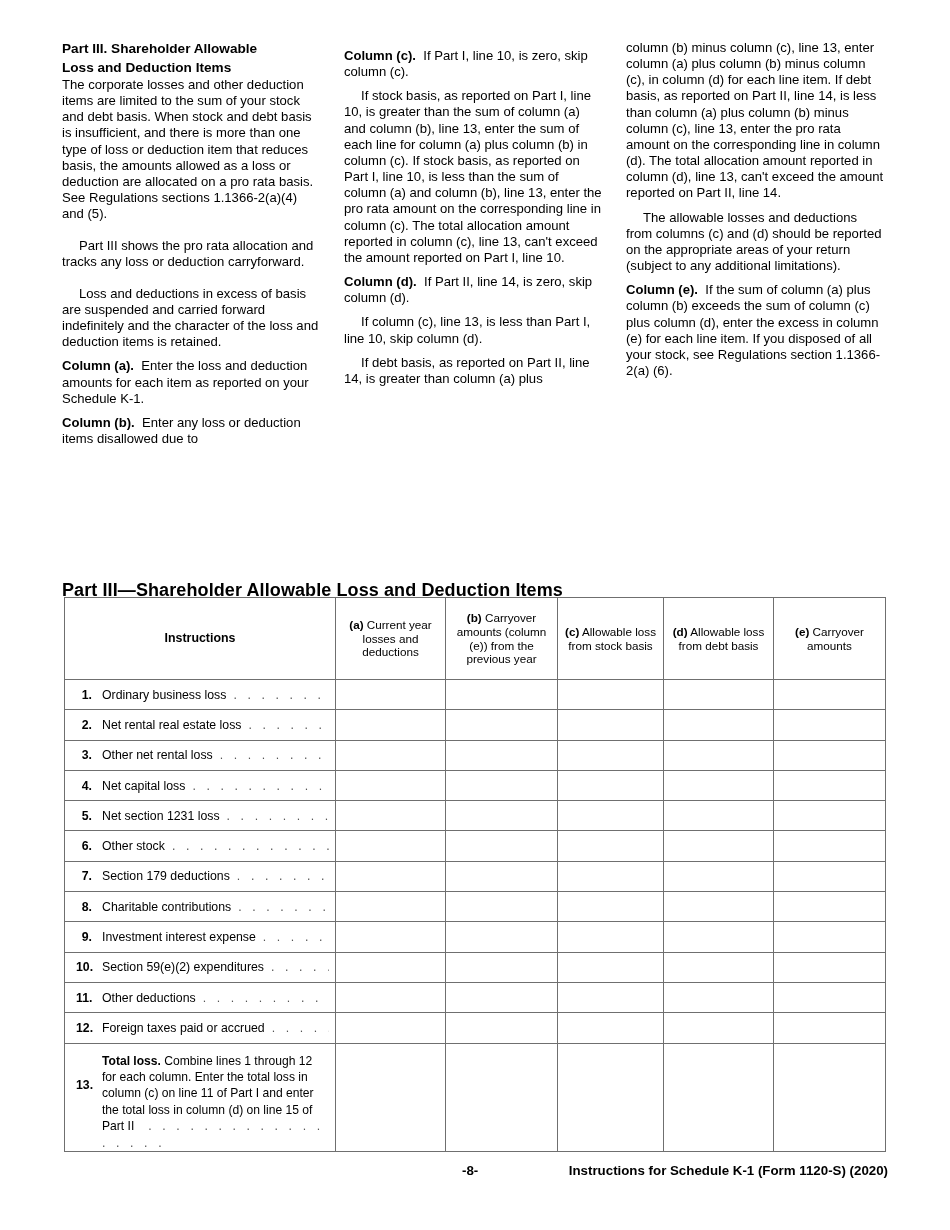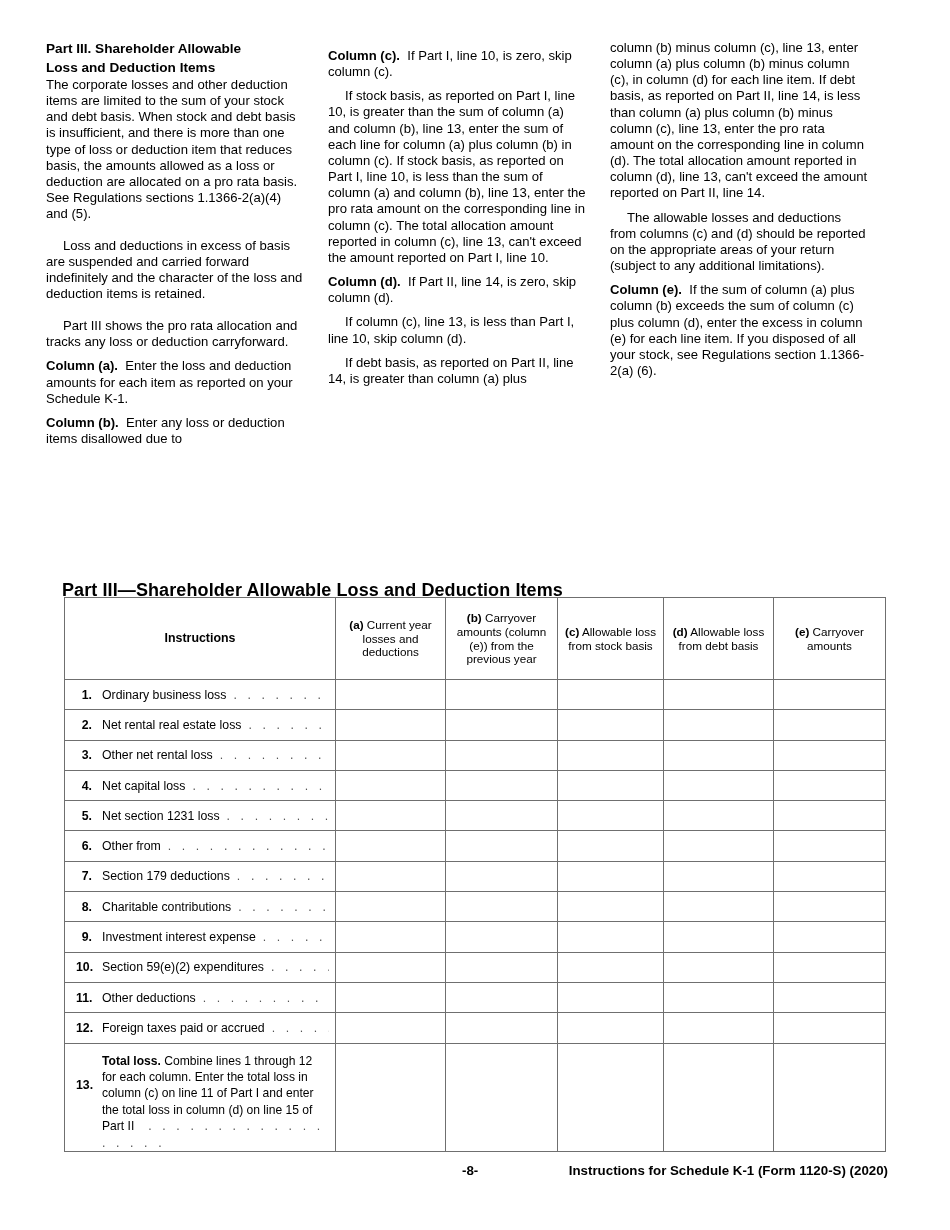--- a/index.html
+++ b/index.html
@@ -17,21 +17,21 @@
   .page {
     position: absolute;
     left: 0; top: 0;
     width: 950px;
     height: 1230px;
   }
 
   
   .columns {
     position: absolute;
-    left: 46px;
+    left: 62px;
     top: 40px;
     width: 826px;
     height: 500px;
     display: flex;
     gap: 22px;
   }
   .col {
     width: 260px;
     font-size: 13.1px;
     line-height: 16.15px;
@@ -176,22 +176,22 @@
 <body>
 
 <div class="page">
 
   <div class="columns">
 
     <div class="col">
       <div class="sec-head">Part III. Shareholder Allowable</div>
       <div class="sec-head">Loss and Deduction Items</div>
       <p class="para">The corporate losses and other deduction items are limited to the sum of your stock and debt basis. When stock and debt basis is insufficient, and there is more than one type of loss or deduction item that reduces basis, the amounts allowed as a loss or deduction are allocated on a pro rata basis. See Regulations sections 1.1366-2(a)(4) and (5).</p>
+      <p class="para indent gap">Part III shows the pro rata allocation and tracks any loss or deduction carryforward.</p>
       <p class="para indent gap">Loss and deductions in excess of basis are suspended and carried forward indefinitely and the character of the loss and deduction items is retained.</p>
-      <p class="para indent gap">Part III shows the pro rata allocation and tracks any loss or deduction carryforward.</p>
       <p class="para gap-sm"><span class="runin">Column (a).</span>&nbsp; <span>Enter the loss and deduction amounts for each item as reported on your Schedule K-1.</span></p>
       <p class="para gap-sm"><span class="runin">Column (b).</span>&nbsp; <span>Enter any loss or deduction items disallowed due to</span></p>
     </div>
 
     <div class="col">
       <p class="para gap-sm"><span class="runin">Column (c).</span>&nbsp; <span>If Part I, line 10, is zero, skip column (c).</span></p>
       <p class="para indent gap-sm">If stock basis, as reported on Part I, line 10, is greater than the sum of column (a) and column (b), line 13, enter the sum of each line for column (a) plus column (b) in column (c). If stock basis, as reported on Part I, line 10, is less than the sum of column (a) and column (b), line 13, enter the pro rata amount on the corresponding line in column (c). The total allocation amount reported in column (c), line 13, can't exceed the amount reported on Part I, line 10.</p>
       <p class="para gap-sm"><span class="runin">Column (d).</span>&nbsp; <span>If Part II, line 14, is zero, skip column (d).</span></p>
       <p class="para indent gap-sm">If column (c), line 13, is less than Part I, line 10, skip column (d).</p>
       <p class="para indent gap-sm">If debt basis, as reported on Part II, line 14, is greater than column (a) plus</p>
@@ -289,21 +289,21 @@
             <td></td>
             <td></td>
             <td></td>
             <td></td>
             <td></td>
           </tr>
           <tr class="row">
             <td class="num-cell">
               <div class="line-row">
                 <span class="ln-no">6.</span>
-                <span class="ln-txt"><span>Other from</span><span class="leaders">. . . . . . . . . . . . . .</span></span>
+                <span class="ln-txt"><span>Other stock</span><span class="leaders">. . . . . . . . . . . . . .</span></span>
               </div>
             </td>
             <td></td>
             <td></td>
             <td></td>
             <td></td>
             <td></td>
           </tr>
           <tr class="row">
             <td class="num-cell">

